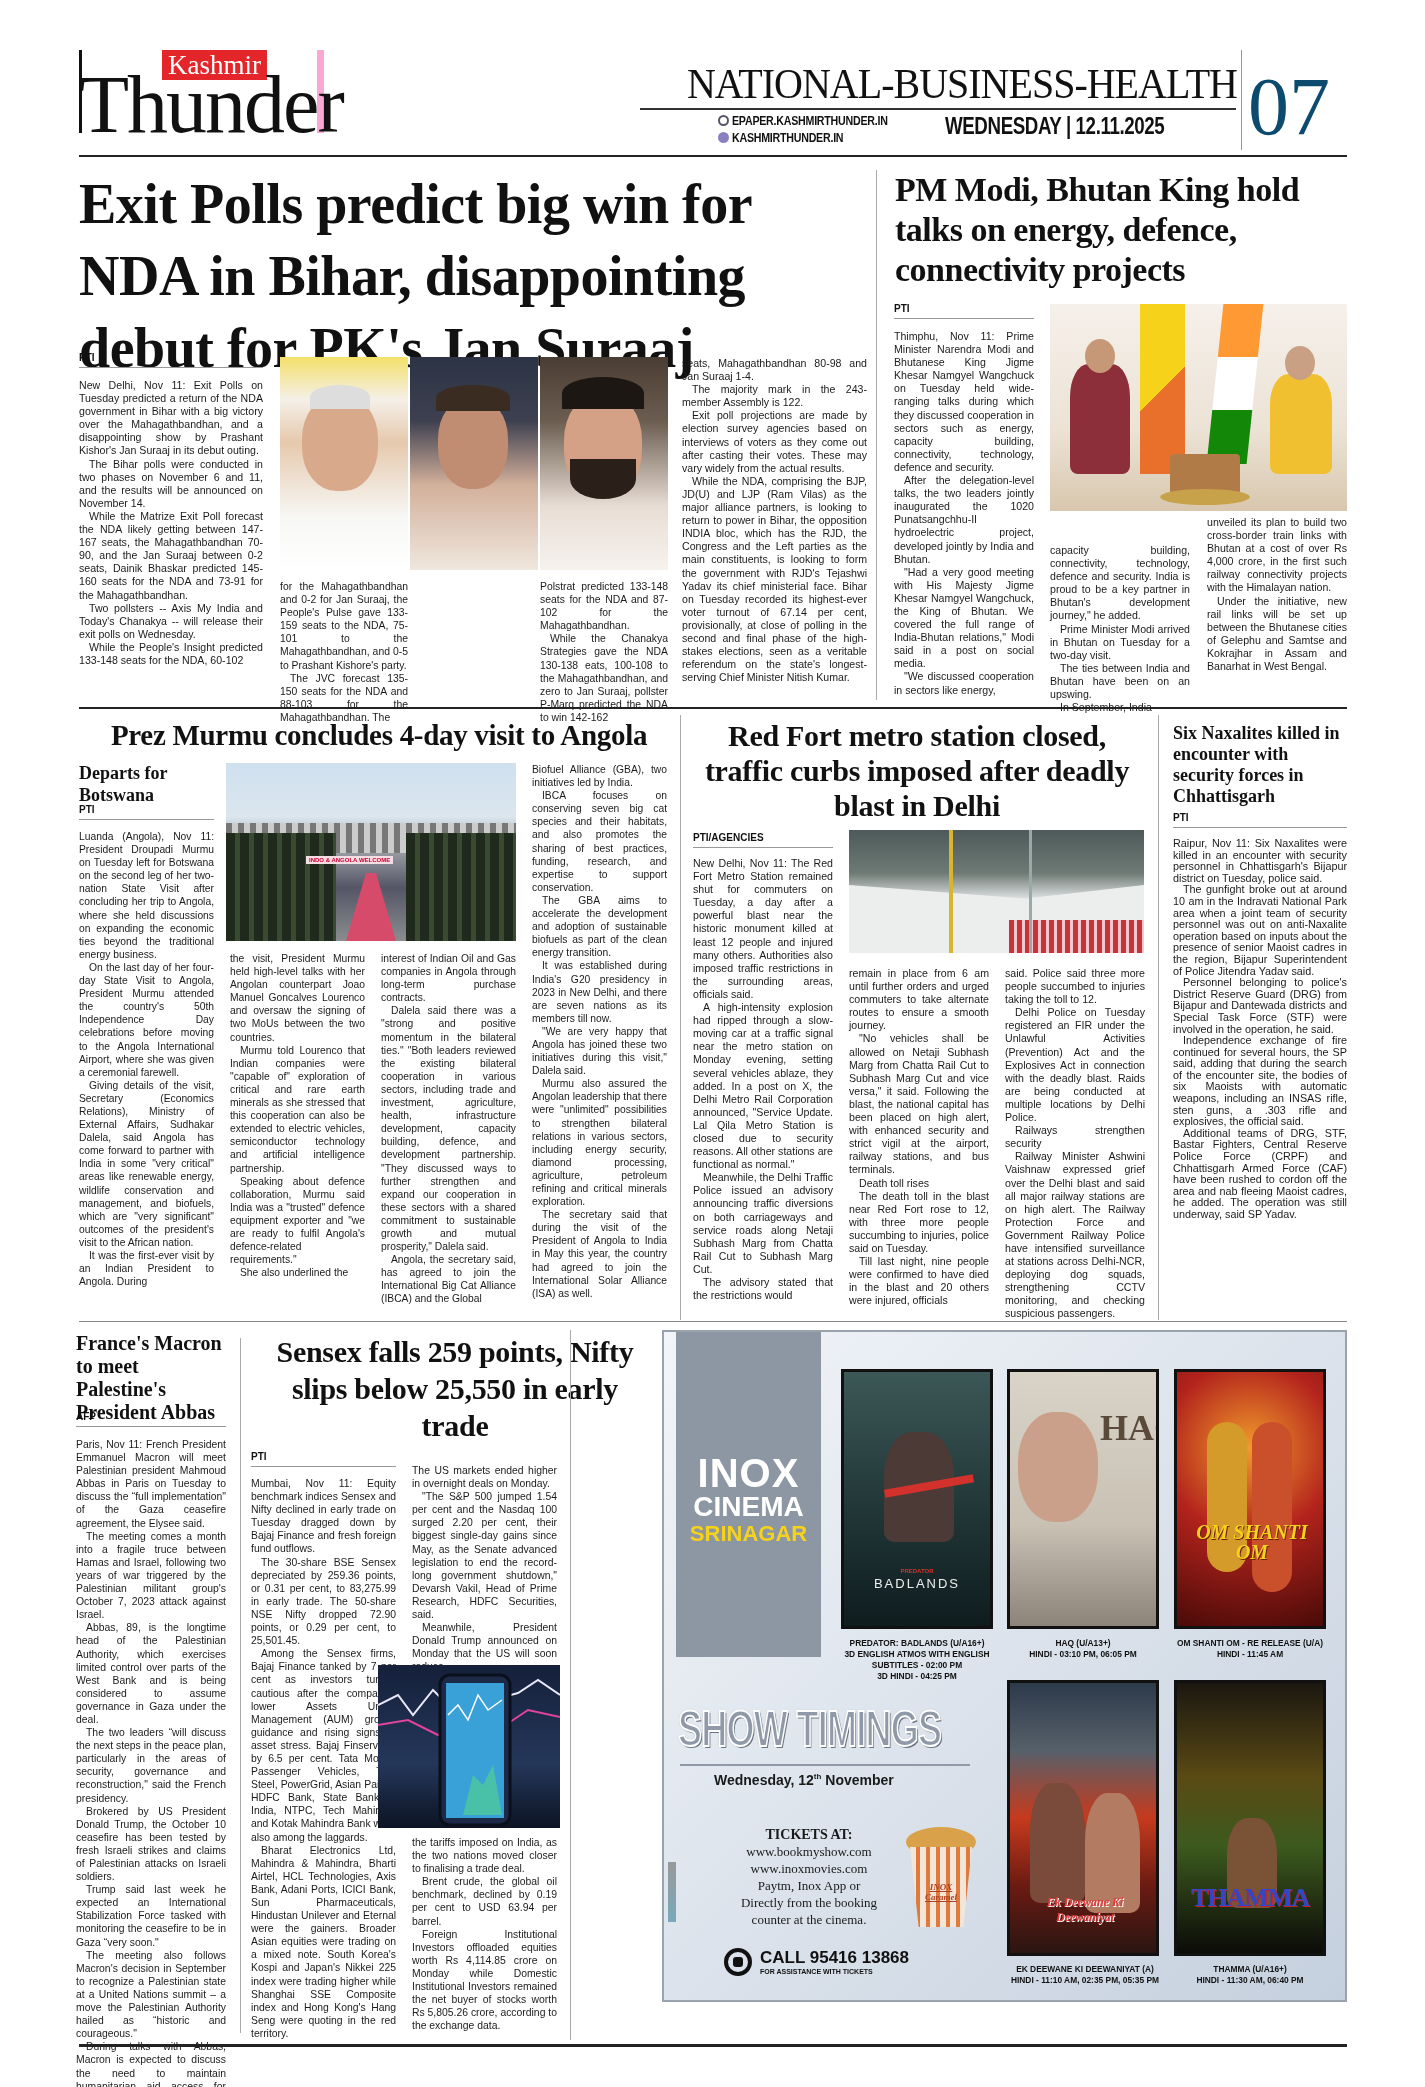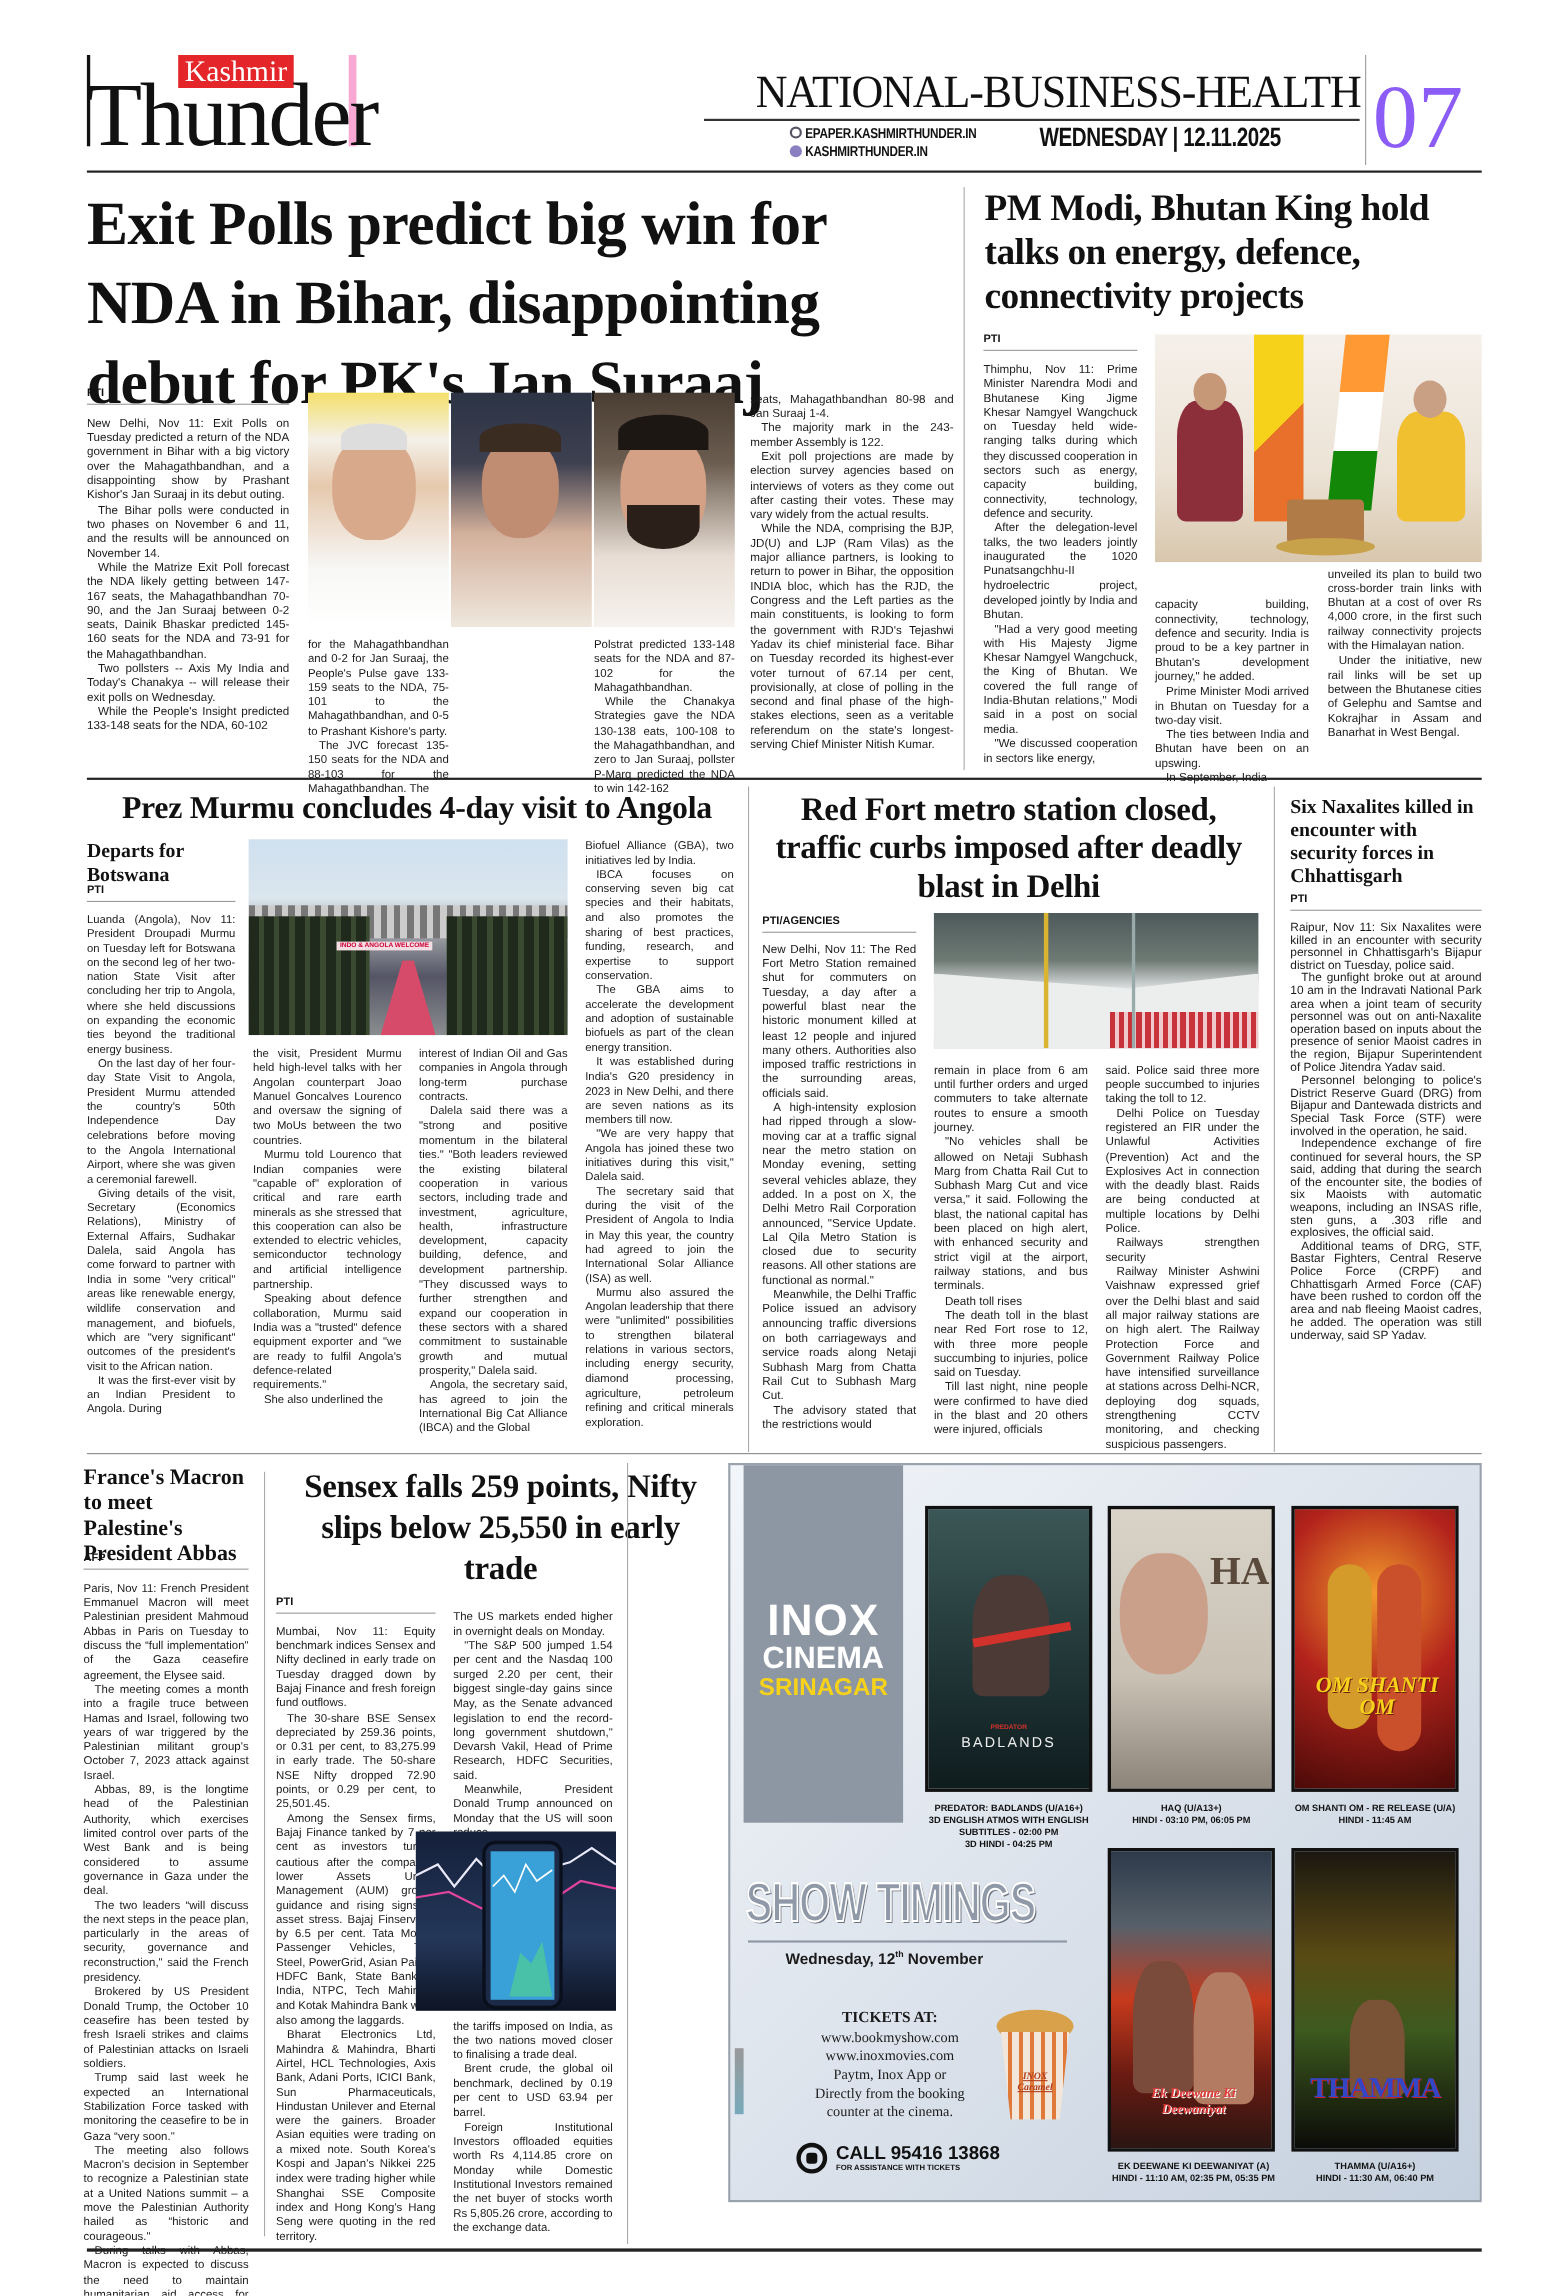--- a/index.html
+++ b/index.html
@@ -12,21 +12,21 @@
   .col { position: absolute; }
   .byline { font-family: "Liberation Sans Narrow", "Liberation Sans", sans-serif; font-weight: bold; font-size: 10px; border-bottom: 1px solid #999; padding-bottom: 4px; }
   .rule { position: absolute; background: #222; }
   .vrule { position: absolute; width: 1px; background: #aaa; }
 
   
   .logo-kashmir { background: #e4262a; color: #fff; font-family: "Liberation Serif", serif; font-size: 27px; line-height: 30px; padding: 0 6px; }
   .logo-bracket { border-left: 3px solid #111; border-right: 7px solid #f9a8d4; height: 83px; }
   .logo-thunder { font-family: "Liberation Serif", serif; font-size: 82px; line-height: 70px; letter-spacing: -2px; color: #111; }
   .section-title { font-family: "Liberation Serif", serif; font-size: 40px; line-height: 40px; letter-spacing: -1px; color: #111; transform: scaleY(1.05); }
-  .page-num { font-family: "Liberation Serif", serif; font-size: 82px; line-height: 70px; color: #8b5cf6; }
+  .page-num { font-family: "Liberation Serif", serif; font-size: 82px; line-height: 70px; color: #0c4a6e; }
   .url { font-family: "Liberation Sans", sans-serif; font-size: 13px; font-weight: bold; letter-spacing: -0.3px; transform: scaleX(0.82); transform-origin: left; }
   .dateline { font-family: "Liberation Sans", sans-serif; font-size: 24px; font-weight: bold; transform: scaleX(0.78); transform-origin: left; letter-spacing: -0.5px; }
 
   .hl-main { font-family: "Liberation Serif", serif; font-weight: bold; font-size: 56px; line-height: 72px; letter-spacing: -0.5px; }
   .hl-2 { font-family: "Liberation Serif", serif; font-weight: bold; font-size: 34px; line-height: 40px; letter-spacing: -0.5px; }
   .hl-3 { font-family: "Liberation Serif", serif; font-weight: bold; font-size: 31px; line-height: 36px; letter-spacing: -0.3px; }
   .hl-sm { font-family: "Liberation Serif", serif; font-weight: bold; font-size: 18px; line-height: 22px; }
   .hl-side { font-family: "Liberation Serif", serif; font-weight: bold; font-size: 20px; line-height: 22px; }
 
   .photo { position: absolute; overflow: hidden; }
@@ -173,22 +173,22 @@
     <p>interest of Indian Oil and Gas companies in Angola through long-term purchase contracts.</p>
     <p>Dalela said there was a "strong and positive momentum in the bilateral ties." "Both leaders reviewed the existing bilateral cooperation in various sectors, including trade and investment, agriculture, health, infrastructure development, capacity building, defence, and development partnership. "They discussed ways to further strengthen and expand our cooperation in these sectors with a shared commitment to sustainable growth and mutual prosperity," Dalela said.</p>
     <p>Angola, the secretary said, has agreed to join the International Big Cat Alliance (IBCA) and the Global</p>
   </div>
   <div class="col body-text" style="left:532px; top:763px; width:135px; font-size:10.3px;">
     <p>Biofuel Alliance (GBA), two initiatives led by India.</p>
     <p>IBCA focuses on conserving seven big cat species and their habitats, and also promotes the sharing of best practices, funding, research, and expertise to support conservation.</p>
     <p>The GBA aims to accelerate the development and adoption of sustainable biofuels as part of the clean energy transition.</p>
     <p>It was established during India's G20 presidency in 2023 in New Delhi, and there are seven nations as its members till now.</p>
     <p>"We are very happy that Angola has joined these two initiatives during this visit," Dalela said.</p>
+    <p>Murmu also assured the Angolan leadership that there were "unlimited" possibilities to strengthen bilateral relations in various sectors, including energy security, diamond processing, agriculture, petroleum refining and critical minerals exploration.</p>
     <p>The secretary said that during the visit of the President of Angola to India in May this year, the country had agreed to join the International Solar Alliance (ISA) as well.</p>
-    <p>Murmu also assured the Angolan leadership that there were "unlimited" possibilities to strengthen bilateral relations in various sectors, including energy security, diamond processing, agriculture, petroleum refining and critical minerals exploration.</p>
   </div>
 </article>
 
 <div class="vrule" style="left:680px; top:715px; height:605px;"></div>
 
 <article>
   <h2 class="abs hl-3" style="left:692px; top:718px; width:450px; text-align:center; font-size:30px; line-height:35px;">Red Fort metro station closed, traffic curbs imposed after deadly blast in Delhi</h2>
   <div class="abs byline" style="left:693px; top:832px; width:140px;">PTI/AGENCIES</div>
   <div class="col body-text" style="left:693px; top:857px; width:140px;">
     <p>New Delhi, Nov 11: The Red Fort Metro Station remained shut for commuters on Tuesday, a day after a powerful blast near the historic monument killed at least 12 people and injured many others. Authorities also imposed traffic restrictions in the surrounding areas, officials said.</p>

